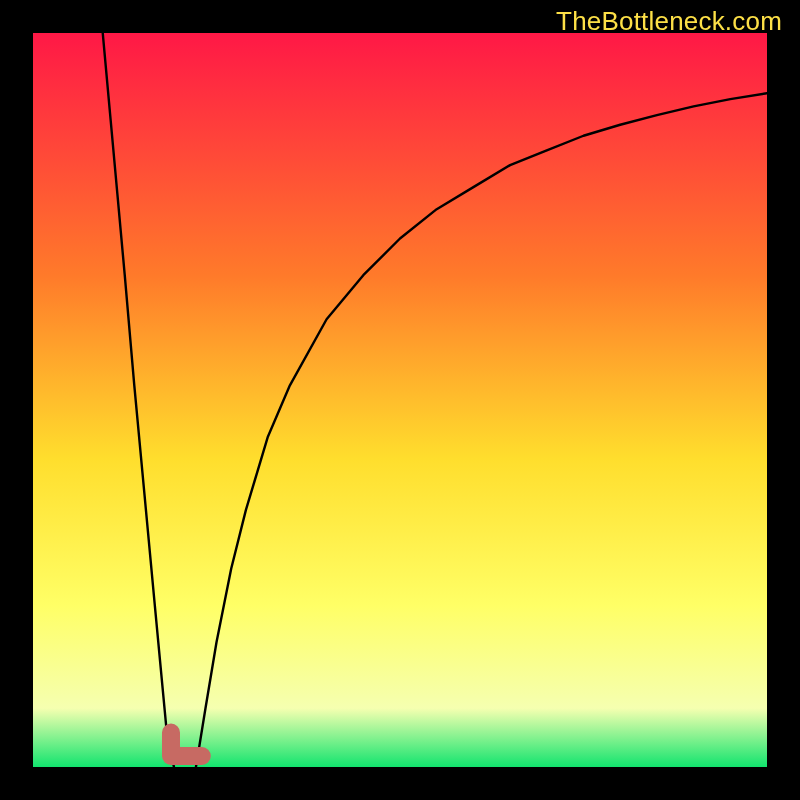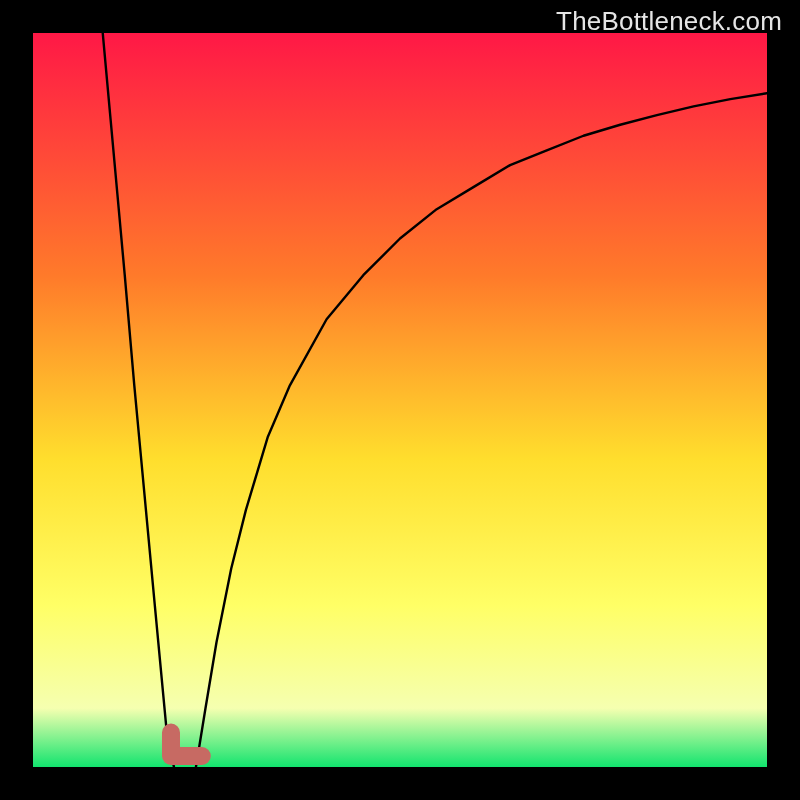--- a/index.html
+++ b/index.html
@@ -24,21 +24,21 @@
     left: 33px;
     top: 33px;
     width: 734px;
     height: 734px;
     overflow: hidden;
   }
   .watermark {
     position: absolute;
     top: 6px;
     right: 18px;
-    color: #e5e5e5;
+    color: #fde047;
     font-size: 26px;
     font-weight: 500;
     letter-spacing: 0.2px;
     z-index: 5;
     user-select: none;
   }
   svg {
     display: block;
   }
 </style>

